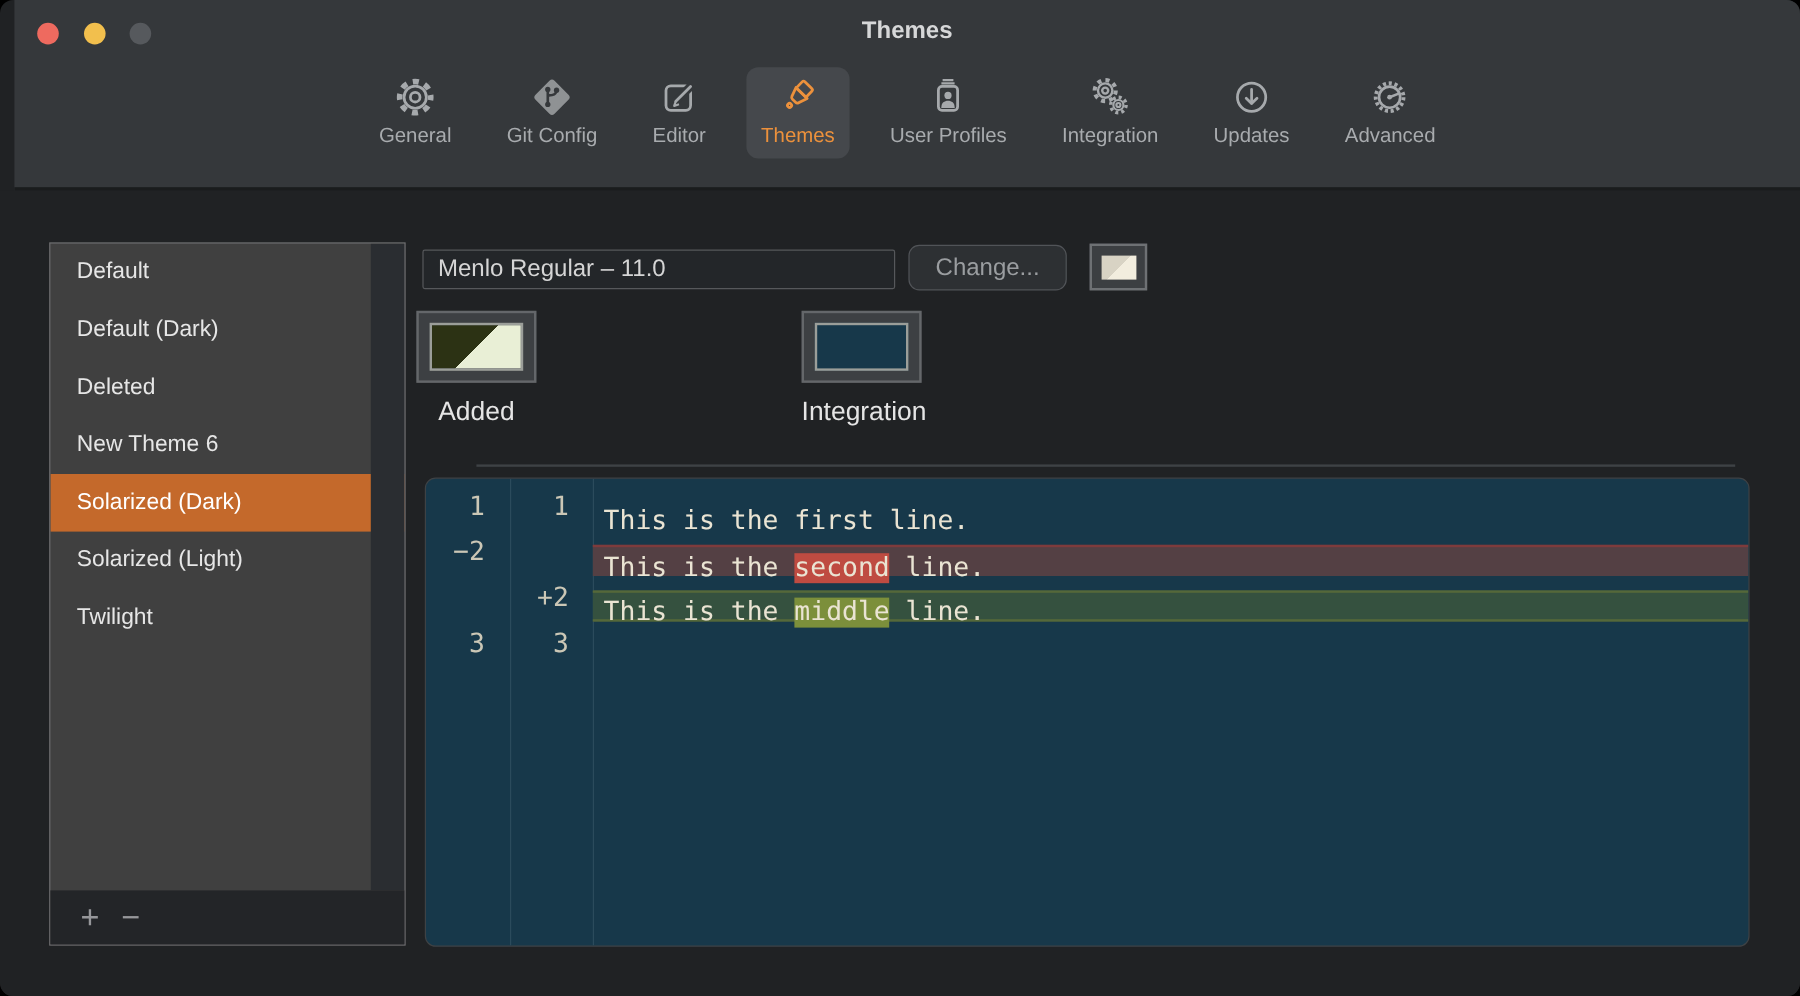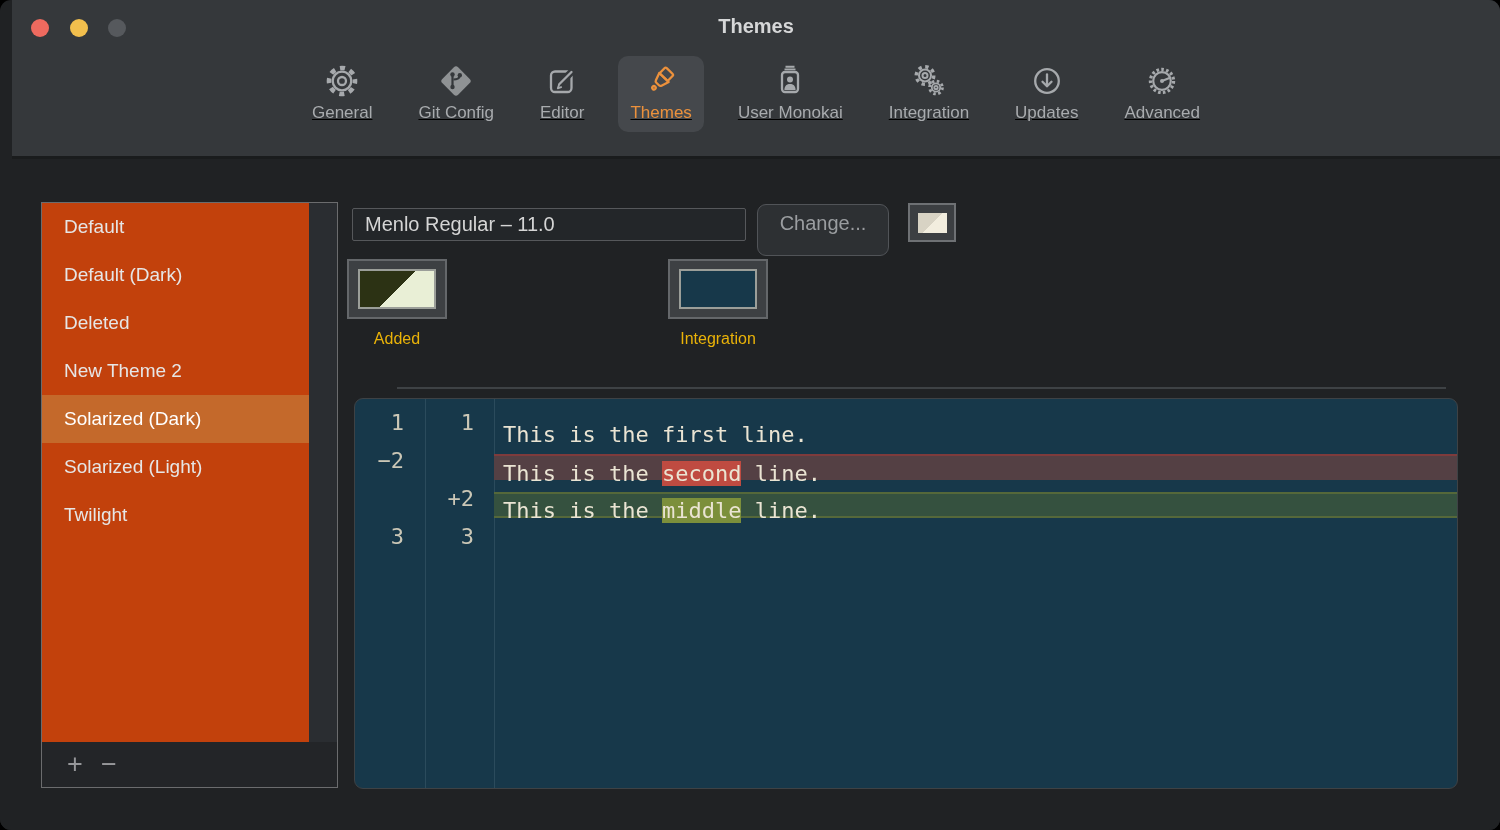--- a/index.html
+++ b/index.html
@@ -8,52 +8,52 @@
 
   
   .chrome{position:absolute;left:12px;top:0;right:0;height:156px;background:#35383B;border-bottom:3px solid #1A1C1D;}
   .titlebar{position:relative;height:56px;}
   .traffic{position:absolute;top:19px;width:18px;height:18px;border-radius:50%;}
   .t-close{left:19px;background:#EE6A5F;}
   .t-min{left:58px;background:#F2BF4D;}
   .t-zoom{left:96px;background:#56595D;}
   .win-title{position:absolute;left:0;right:0;top:15px;text-align:center;font-size:20px;font-weight:700;color:#D6D7D8;}
   .toolbar{position:absolute;left:0;right:0;top:56px;display:flex;justify-content:center;gap:22px;}
-  .titem{display:flex;flex-direction:column;align-items:center;gap:3px;padding:6px 12px 9px;border-radius:10px;cursor:default;text-decoration:underline;}
+  .titem{display:flex;flex-direction:column;align-items:center;gap:3px;padding:6px 12px 9px;border-radius:10px;cursor:default;}
   .titem.selected{background:#45484C;}
   .titem .ticon{width:38px;height:38px;display:flex;align-items:center;justify-content:center;}
   .titem .tlabel{font-size:17px;color:#A8ABAE;white-space:nowrap;}
   .titem.selected .tlabel{color:#EC913C;}
 
   
   .content{position:absolute;left:0;top:159px;right:0;bottom:0;background:#202224;}
 
   
-  .sidebar{position:absolute;left:41px;top:43px;width:297px;height:586px;border:1px solid #6B6C6E;box-sizing:border-box;display:flex;flex-direction:column;background:#c2410c;}
+  .sidebar{position:absolute;left:41px;top:43px;width:297px;height:586px;border:1px solid #6B6C6E;box-sizing:border-box;display:flex;flex-direction:column;background:#404040;}
   .theme-list{flex:1;position:relative;overflow:hidden;}
   .scroll-track{position:absolute;right:0;top:0;bottom:0;width:28px;background:#2A2D31;z-index:2;}
   .theme-item{height:48px;line-height:48px;padding-left:22px;font-size:19px;color:#E6E6E6;white-space:nowrap;}
   .theme-item.selected{background:#C4692B;color:#FFFFFF;}
   .list-footer{height:45px;background:#232528;position:relative;z-index:3;display:flex;align-items:center;padding-left:16px;}
   .list-btn{width:34px;text-align:center;font-size:27px;font-weight:300;color:#96979A;line-height:45px;}
 
   
   .font-field{position:absolute;left:352px;top:49px;width:394px;height:33px;box-sizing:border-box;background:#232629;border:1px solid #56585B;border-radius:2px;color:#D5D5D5;font-size:20px;line-height:31px;padding-left:12px;white-space:nowrap;}
-  .change-btn{position:absolute;left:757px;top:45px;width:132px;height:52px;box-sizing:border-box;border:1px solid #515458;border-radius:9px;background:#2D3033;color:#9A9DA0;font-size:20px;text-align:center;line-height:36px;}
+  .change-btn{position:absolute;left:757px;top:45px;width:132px;height:38px;box-sizing:border-box;border:1px solid #515458;border-radius:9px;background:#2D3033;color:#9A9DA0;font-size:20px;text-align:center;line-height:36px;}
   .mini-well{position:absolute;left:908px;top:44px;width:48px;height:39px;box-sizing:border-box;background:#3C3F42;border:2px solid #6E7174;display:flex;align-items:center;justify-content:center;}
   .mini-well .chip{width:29px;height:20px;background:linear-gradient(135deg,var(--ct,#D8D3C4) 50%,var(--cb,#F2EDDE) 50%);}
 
   
   .well-group{position:absolute;top:100px;width:100px;text-align:center;}
   .wg-added{left:347px;} .wg-deleted{left:508px;} .wg-background{left:668px;}
   .well{width:100px;height:60px;box-sizing:border-box;background:#3D4043;border:2px solid #64676A;display:flex;align-items:center;justify-content:center;}
   .well .chip{width:78px;height:40px;box-sizing:border-box;border:2px solid #9B9E99;}
   .chip.grad{background:linear-gradient(135deg,var(--ct) 50%,var(--cb) 50%);}
   .chip.solid{background:var(--c);}
-  .well-label{margin-top:11px;font-size:16px;color:#eab308;white-space:nowrap;}
+  .well-label{margin-top:11px;font-size:22px;color:#e5e5e5;white-space:nowrap;}
 
   .divider{position:absolute;left:397px;top:228px;width:1049px;height:2px;background:#3E4245;}
 
   
   .preview{position:absolute;left:354px;top:239px;width:1104px;height:391px;box-sizing:border-box;border:1.5px solid #3E4245;border-radius:9px;background:var(--bg,#17384A);overflow:hidden;}
   .gut-line{position:absolute;top:0;bottom:0;width:1px;background:#2B4B5C;}
   .gl1{left:70px;} .gl2{left:139px;}
   .rows{position:absolute;left:0;right:0;top:5px;}
   .prow{display:flex;height:38px;font-family:"DejaVu Sans Mono",monospace;font-size:22px;line-height:38px;color:var(--code-fg,#EAE4D3);}
   .num{width:70px;box-sizing:border-box;text-align:right;padding-right:21px;color:var(--num-fg,#CBC7B6);}
@@ -133,21 +133,21 @@
 
       <div class="titem">
         <div class="ticon">
           <svg width="36" height="36" viewBox="0 0 36 36" fill="none" stroke="#A6A9AC">
             <path d="M13.5 3.8 h9 M12.5 6.4 h11" stroke-width="1.9"></path>
             <rect x="10" y="9" width="16" height="20" rx="3" stroke-width="2.3"></rect>
             <circle cx="18" cy="16.5" r="3" fill="#A6A9AC" stroke="none"></circle>
             <path d="M12.4 27 c0 -4.4 2.6 -6 5.6 -6 s5.6 1.6 5.6 6 z" fill="#A6A9AC" stroke="none"></path>
           </svg>
         </div>
-        <div class="tlabel">User Monokai</div>
+        <div class="tlabel">User Profiles</div>
       </div>
 
       <div class="titem">
         <div class="ticon">
           <svg width="36" height="36" viewBox="0 0 36 36" fill="none" stroke="#A6A9AC">
             <circle cx="14" cy="12.5" r="8.8" stroke-width="3.4" stroke-dasharray="3.4 3.5"></circle>
             <circle cx="14" cy="12.5" r="6" stroke-width="2"></circle>
             <circle cx="14" cy="12.5" r="2.5" stroke-width="2"></circle>
             <circle cx="25" cy="24.5" r="6.4" stroke-width="2.9" stroke-dasharray="2.5 2.53"></circle>
             <circle cx="25" cy="24.5" r="4.2" stroke-width="1.8"></circle>
@@ -183,21 +183,21 @@
     </div>
   </div>
 
   <div class="content">
 
     <div class="sidebar">
       <div class="theme-list">
         <div class="theme-item">Default</div>
         <div class="theme-item">Default (Dark)</div>
         <div class="theme-item">Deleted</div>
-        <div class="theme-item">New Theme 2</div>
+        <div class="theme-item">New Theme 6</div>
         <div class="theme-item selected">Solarized (Dark)</div>
         <div class="theme-item">Solarized (Light)</div>
         <div class="theme-item">Twilight</div>
         <div class="scroll-track"></div>
       </div>
       <div class="list-footer">
         <div class="list-btn">+</div>
         <div class="list-btn">−</div>
       </div>
     </div>

